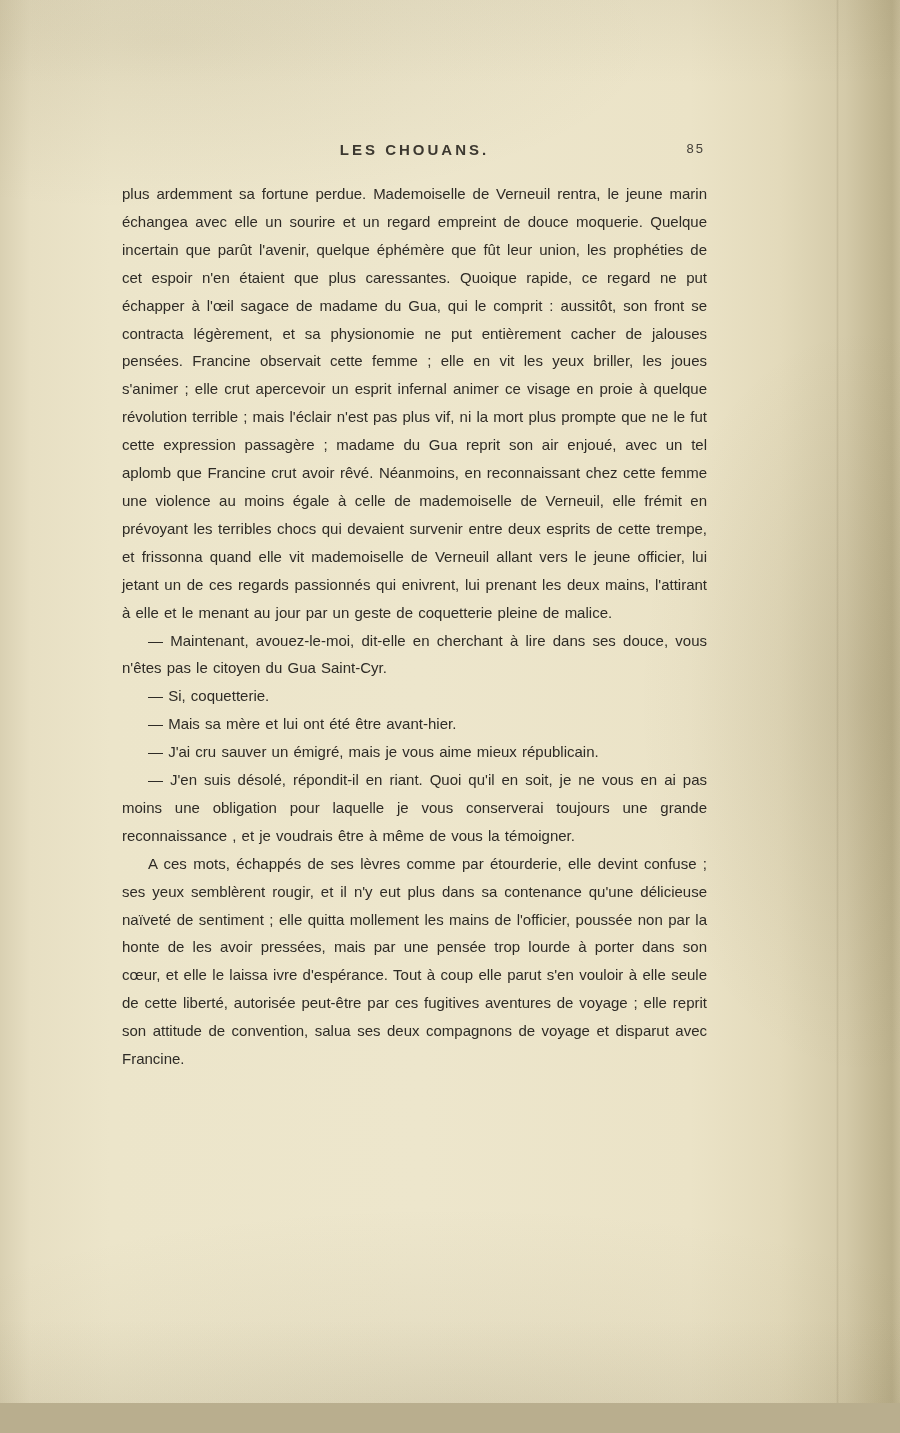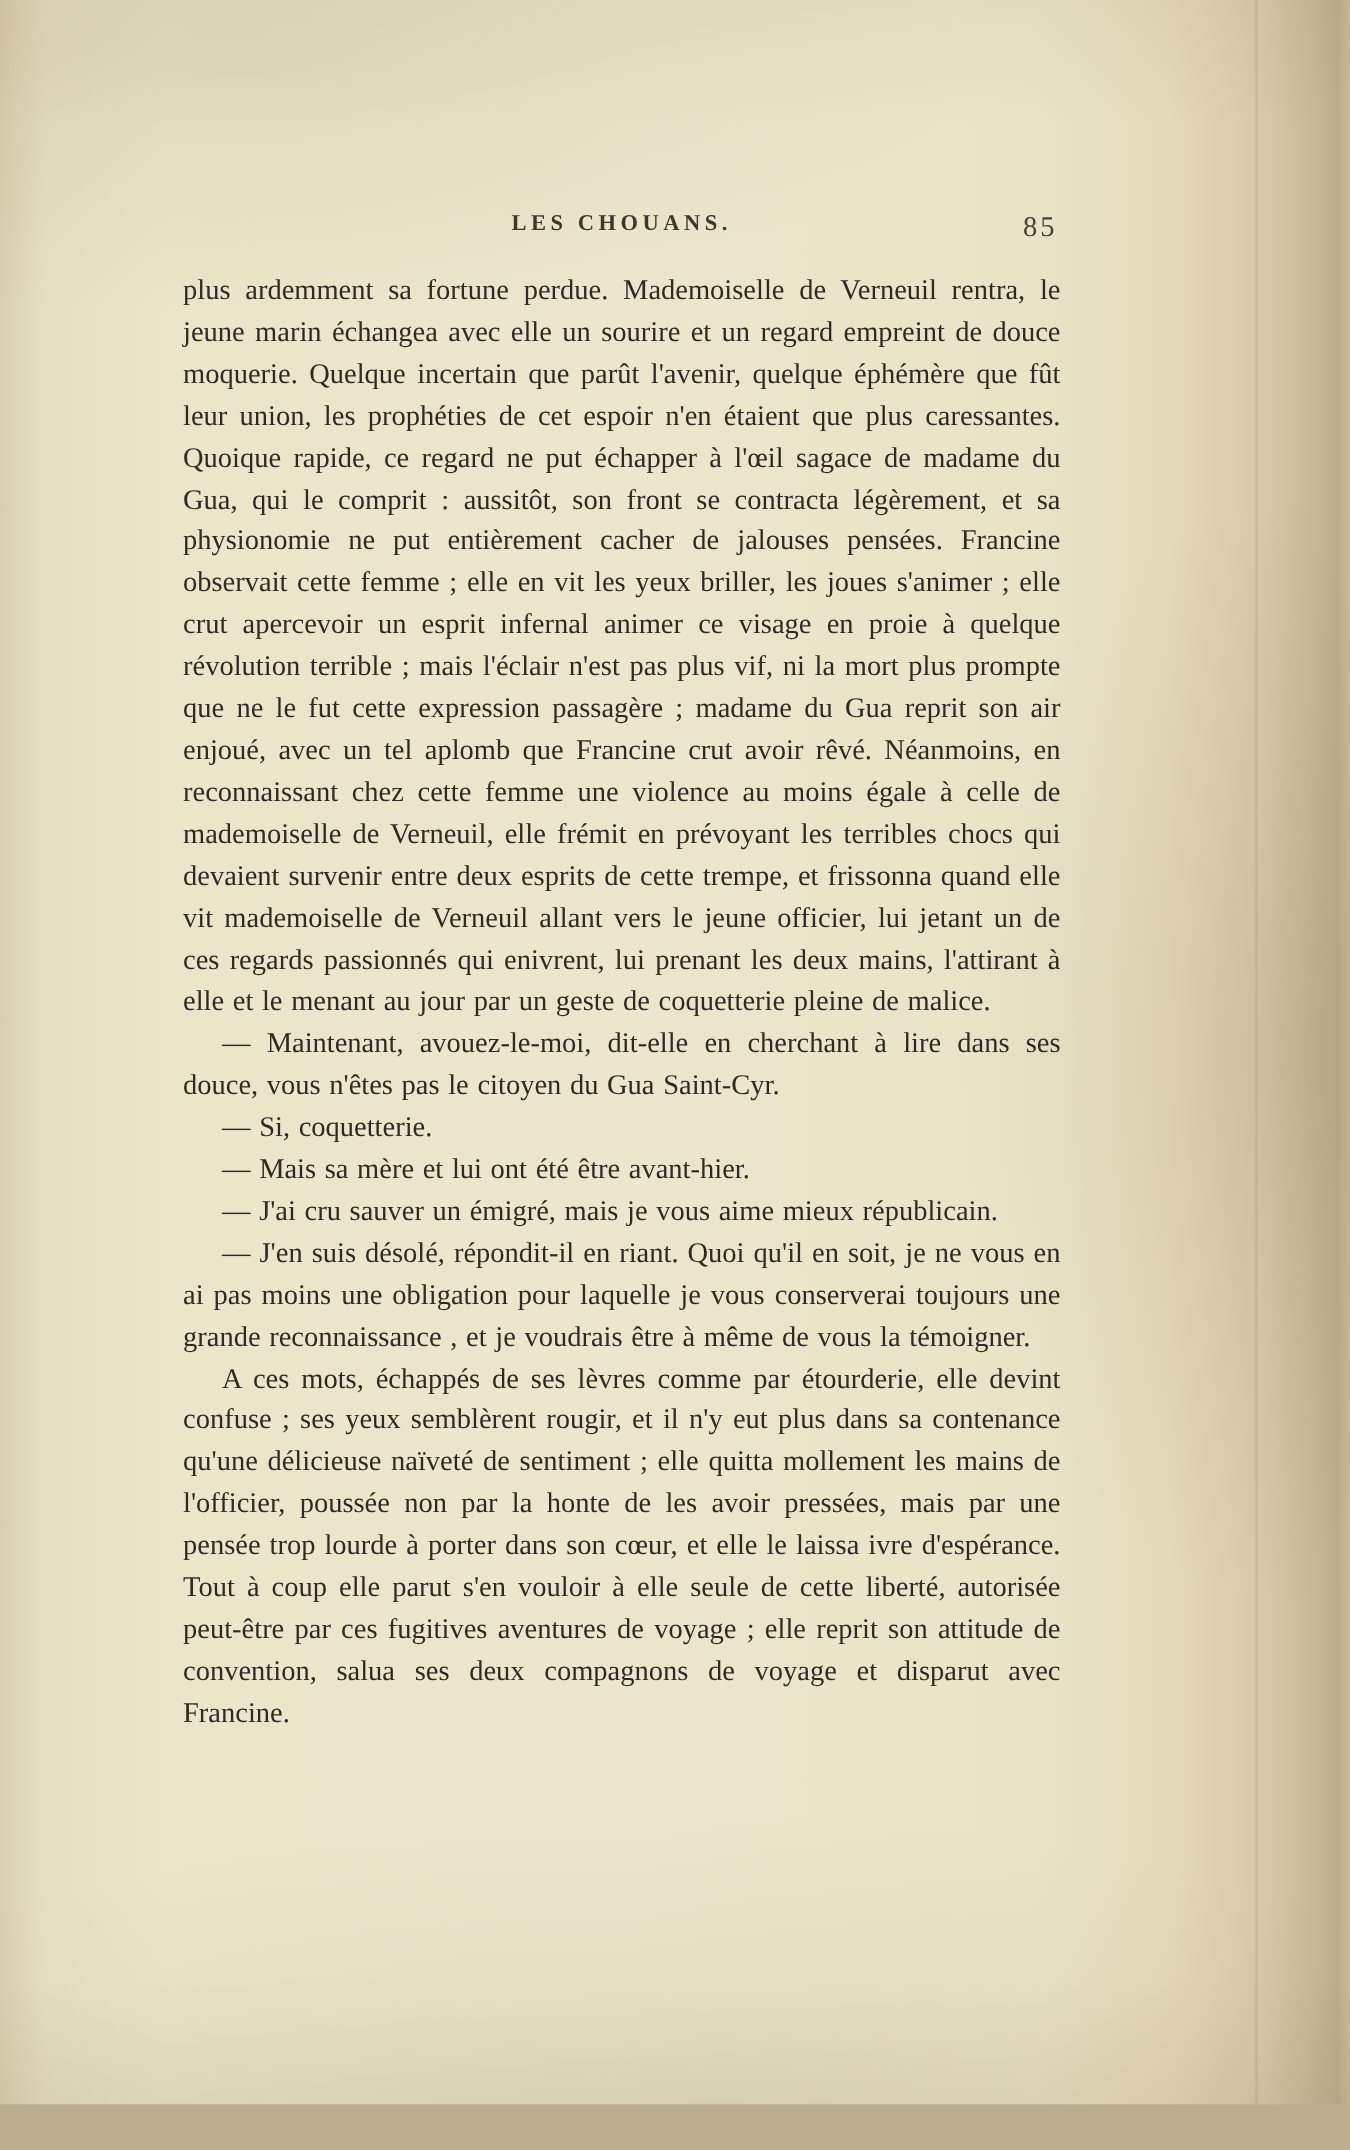--- a/index.html
+++ b/index.html
@@ -6,21 +6,21 @@
     margin: 0;
     padding: 0;
     background: #b9ae8e;
   }
 
   .scan-page {
     position: relative;
     width: 900px;
     height: 1403px;
     overflow: hidden;
-    font-family: Liberation Serif, serif;
+    font-family: Liberation Sans, sans-serif;
     color: #2e2b26;
     
     background:
       linear-gradient(90deg,
         #d9d0b2 0px,
         #e7dfc3 30px,
         #ece5ca 110px,
         #ede6cc 420px,
         #ebe3c7 690px,
         #e3dabb 780px,
@@ -68,35 +68,35 @@
     font-size: 15px;
     font-weight: 700;
     letter-spacing: 3px;
     color: #3c3830;
   }
 
   .running-header .pagenum {
     position: absolute;
     right: 2px;
     top: 0;
-    font-size: 19px;
+    font-size: 13px;
     letter-spacing: 2px;
     color: #45413a;
   }
 
   .text-block {
     position: absolute;
     top: 180px;
     left: 122px;
     width: 585px;
   }
 
   .text-block p {
     margin: 0;
-    font-size: 19px;
+    font-size: 15px;
     line-height: 27.9px;
     text-align: justify;
     text-justify: inter-word;
     word-spacing: 1px;
     color: #2e2b26;
   }
 
   .text-block p.indent {
     text-indent: 26px;
   }

